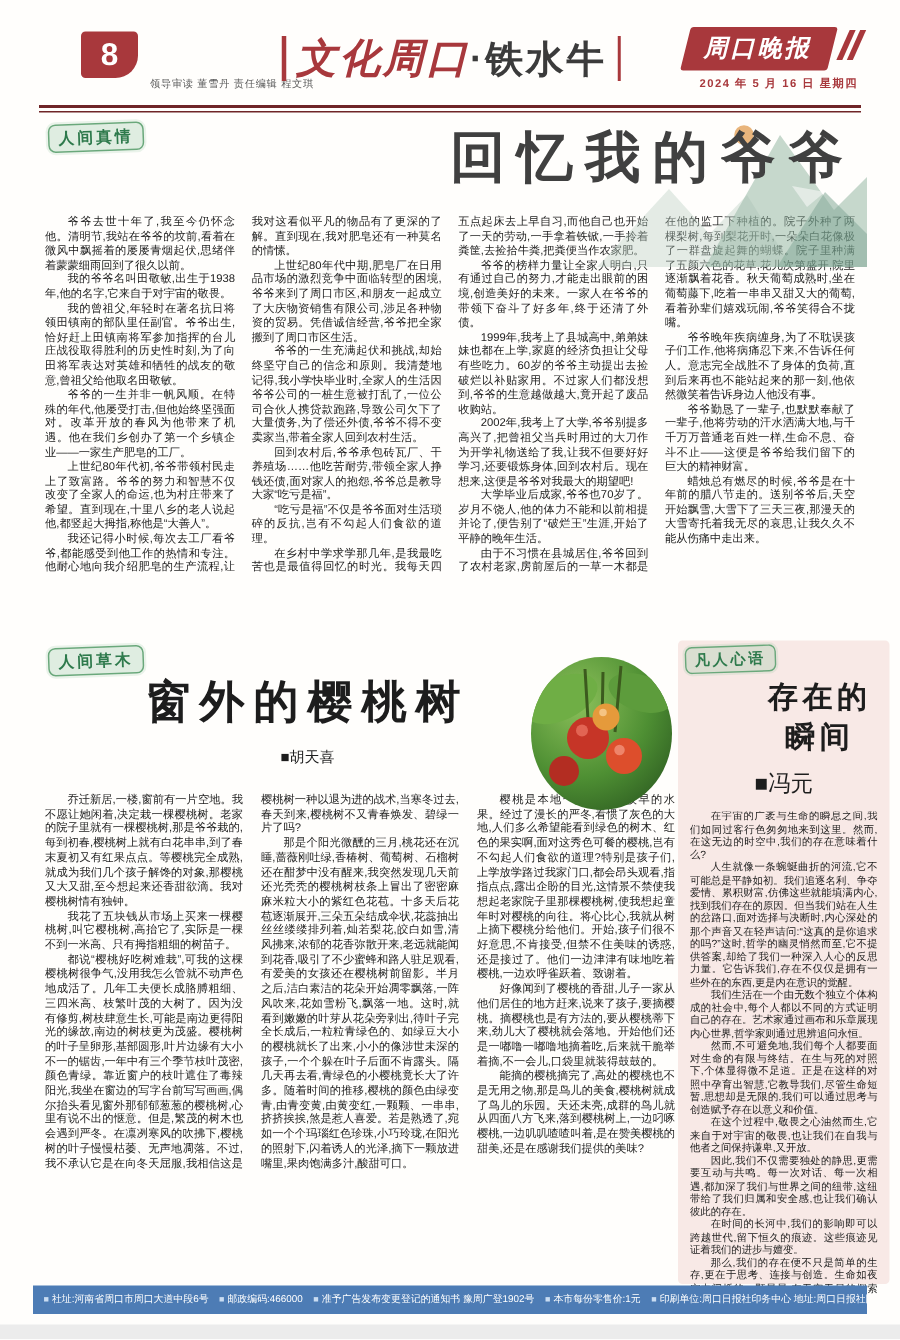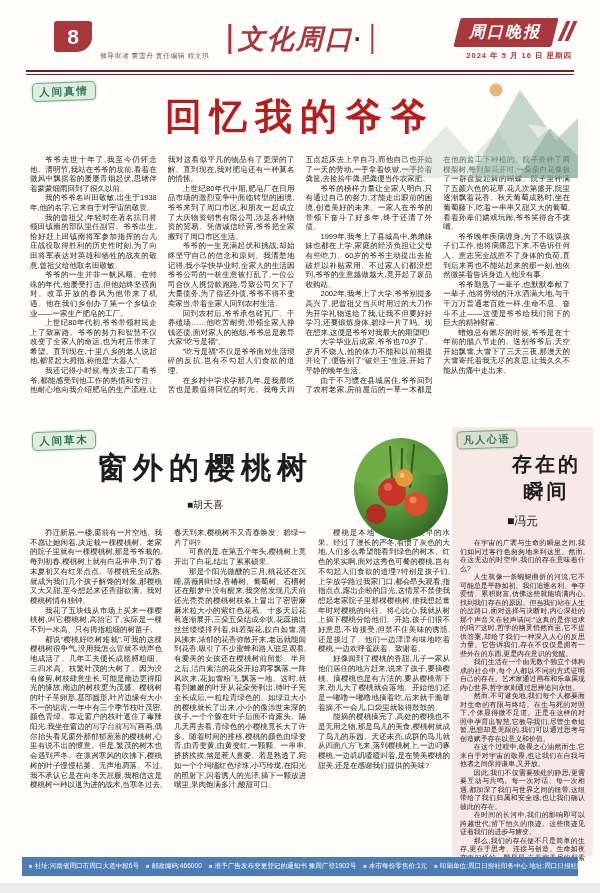--- a/index.html
+++ b/index.html
@@ -36,41 +36,41 @@
   .badge {
     display:inline-block; font-size:10.5px; font-weight:bold; color:#2e7a4c;
     background:rgba(140,195,155,.28); border:1.2px solid #6aa87b; border-radius:5px;
     padding:1.5px 6px; letter-spacing:2px; transform:rotate(-2deg);
     box-shadow:0 0 0 1.5px rgba(140,195,155,.18);
   }
   
   .main-art { position:absolute; left:30px; right:30px; top:80px; height:346px; }
   .main-art .badge { position:absolute; left:2px; top:2px; }
   .scene { position:absolute; right:-8px; top:-2px; opacity:.85; pointer-events:none; }
-  .m-title { text-align:center; font-family:"Liberation Serif", serif; font-weight:bold;
-    font-size:37px; letter-spacing:8px; color:#b91c1c; margin-top:12px; position:relative; }
+  .m-title { text-align:right; font-family:"Liberation Serif", serif; font-weight:bold;
+    font-size:37px; letter-spacing:8px; color:#404040; position:relative; }
   .m-author { text-align:center; font-size:10px; margin-top:11px; color:#111; position:relative; }
   .body-cols { text-align:justify; color:#1c1c1c; overflow:hidden; }
   .body-cols p { text-indent:2em; margin:0; }
   .main-body { margin-top:13px; column-count:4; column-gap:11px; font-size:7.5px; line-height:9.6px; height:261px; }
   
   .cherry-art { position:absolute; left:30px; top:431px; width:420px; height:428px; }
   .cherry-art .badge { position:absolute; left:2px; top:0; }
   .c-title { text-align:center; font-family:"Liberation Serif", serif; font-weight:bold;
     font-size:30px; letter-spacing:6px; margin-top:17px; margin-right:70px; }
   .c-author { text-align:center; font-size:10px; margin-top:9px; margin-right:70px; }
   .c-photo { position:absolute; right:0; top:5px; }
   .cherry-body { margin-top:16px; column-count:3; column-gap:12px; font-size:7.5px; line-height:9.7px; height:305px; }
   
   .moment-art { position:absolute; left:452px; top:427px; width:141px; height:429px;
     background:#f8e9e6; border-radius:3px; padding:0 8px; }
   .moment-art .badge { position:absolute; left:3px; top:3px; transform:rotate(-2deg) scale(.95); }
   .t-title { text-align:center; font-family:"Liberation Serif", serif; font-weight:bold;
     font-size:20px; letter-spacing:3px; margin-top:24px;margin-left:48px; }
-  .t-author { text-align:center; font-size:12px; margin-top:8px; }
+  .t-author { text-align:center; font-size:15px; margin-top:8px; }
   .moment-body { margin-top:9px; font-size:6.9px; line-height:8.5px; height:352px; }
   
   .foot { position:absolute; left:22px; right:22px; top:857px; height:19px; background:#4d7cb5;
     color:#fff; display:flex; align-items:center; padding:0 7px; font-size:6.6px;
     white-space:nowrap; overflow:hidden; }
   .f-item { margin-right:7px; }
   .f-item .sq { color:#c9dcf2; margin-right:2px; font-size:6px; }
   .page-bottom { position:absolute; left:0; right:0; bottom:0; height:10px; background:#ececec; }
 </style>
 </head>
@@ -78,20 +78,21 @@
 
 <div class="page">
 
   <div class="hdr">
     <div class="pagenum">8</div>
     <div class="credits">领导审读 董雪丹  责任编辑 程文琪</div>
     <div class="sect">
       <span class="bar"></span>
       <span class="red">文化周口</span>
       <span class="blk">·</span>
+      <span class="blk">铁水牛</span>
       <span class="bar"></span>
     </div>
     <div class="mast">
       <div>
         <span class="flag"><span>周口晚报</span></span><span class="slashes"><i></i><i></i></span>
       </div>
       <div class="date">2024 年 5 月 16 日  星期四</div>
     </div>
   </div>
   <div class="rule"></div>
@@ -114,21 +115,21 @@
         <p>爷爷的一生并非一帆风顺。在特殊的年代,他屡受打击,但他始终坚强面对。改革开放的春风为他带来了机遇。他在我们乡创办了第一个乡镇企业——一家生产肥皂的工厂。</p>
         <p>上世纪80年代初,爷爷带领村民走上了致富路。爷爷的努力和智慧不仅改变了全家人的命运,也为村庄带来了希望。直到现在,十里八乡的老人说起他,都竖起大拇指,称他是“大善人”。</p>
         <p>我还记得小时候,每次去工厂看爷爷,都能感受到他工作的热情和专注。他耐心地向我介绍肥皂的生产流程,让我对这看似平凡的物品有了更深的了解。直到现在,我对肥皂还有一种莫名的情愫。</p>
         <p>上世纪80年代中期,肥皂厂在日用品市场的激烈竞争中面临转型的困境,爷爷来到了周口市区,和朋友一起成立了大庆物资销售有限公司,涉足各种物资的贸易。凭借诚信经营,爷爷把全家搬到了周口市区生活。</p>
         <p>爷爷的一生充满起伏和挑战,却始终坚守自己的信念和原则。我清楚地记得,我小学快毕业时,全家人的生活因爷爷公司的一桩生意被打乱了,一位公司合伙人携贷款跑路,导致公司欠下了大量债务,为了偿还外债,爷爷不得不变卖家当,带着全家人回到农村生活。</p>
         <p>回到农村后,爷爷承包砖瓦厂、干养殖场……他吃苦耐劳,带领全家人挣钱还债,面对家人的抱怨,爷爷总是教导大家“吃亏是福”。</p>
         <p>“吃亏是福”不仅是爷爷面对生活琐碎的反抗,岂有不勾起人们食欲的道理。</p>
         <p>在乡村中学求学那几年,是我最吃苦也是最值得回忆的时光。我每天四五点起床去上早自习,而他自己也开始了一天的劳动,一手拿着铁锨,一手拎着粪筐,去捡拾牛粪,把粪便当作农家肥。</p>
         <p>爷爷的榜样力量让全家人明白,只有通过自己的努力,才能走出眼前的困境,创造美好的未来。一家人在爷爷的带领下奋斗了好多年,终于还清了外债。</p>
         <p>1999年,我考上了县城高中,弟弟妹妹也都在上学,家庭的经济负担让父母有些吃力。60岁的爷爷主动提出去捡破烂以补贴家用。不过家人们都没想到,爷爷的生意越做越大,竟开起了废品收购站。</p>
-        <p>2002年,我考上了大学,爷爷别提多高兴了,把曾祖父当兵时用过的大刀作为开学礼物送给了我,让我不但要好好学习,还要锻炼身体,碧绿一片了吗。现在想来,这便是爷爷对我最大的期望吧!</p>
+        <p>2002年,我考上了大学,爷爷别提多高兴了,把曾祖父当兵时用过的大刀作为开学礼物送给了我,让我不但要好好学习,还要锻炼身体,回到农村后。现在想来,这便是爷爷对我最大的期望吧!</p>
         <p>大学毕业后成家,爷爷也70岁了。岁月不饶人,他的体力不能和以前相提并论了,便告别了“破烂王”生涯,开始了平静的晚年生活。</p>
         <p>由于不习惯在县城居住,爷爷回到了农村老家,房前屋后的一草一木都是在他的监工下种植的。院子外种了两棵梨树,每到梨花开时,一朵朵白花像极了一群盘旋起舞的蝴蝶。院子里种满了五颜六色的花草,花儿次第盛开,院里逐渐飘着花香。秋天葡萄成熟时,坐在葡萄藤下,吃着一串串又甜又大的葡萄,看着孙辈们嬉戏玩闹,爷爷笑得合不拢嘴。</p>
         <p>爷爷晚年疾病缠身,为了不耽误孩子们工作,他将病痛忍下来,不告诉任何人。意志完全战胜不了身体的负荷,直到后来再也不能站起来的那一刻,他依然微笑着告诉身边人他没有事。</p>
         <p>爷爷勤恳了一辈子,也默默奉献了一辈子,他将劳动的汗水洒满大地,与千千万万普通老百姓一样,生命不息、奋斗不止——这便是爷爷给我们留下的巨大的精神财富。</p>
         <p>蜡烛总有燃尽的时候,爷爷是在十年前的腊八节走的。送别爷爷后,天空开始飘雪,大雪下了三天三夜,那漫天的大雪寄托着我无尽的哀思,让我久久不能从伤痛中走出来。</p>
       </div>
   </div>
 
   <div class="cherry-art">
     <span class="badge">人间草木</span>
@@ -157,21 +158,20 @@
         <circle cx="24" cy="78" r="10" fill="#b32d22"></circle>
       </g>
     </svg>
     <div class="c-title">窗外的樱桃树</div>
     <div class="c-author">■胡天喜</div>
     <div class="body-cols cherry-body">
 
     <p>乔迁新居,一楼,窗前有一片空地。我不愿让她闲着,决定栽一棵樱桃树。老家的院子里就有一棵樱桃树,那是爷爷栽的,每到初春,樱桃树上就有白花串串,到了春末夏初又有红果点点。等樱桃完全成熟,就成为我们几个孩子解馋的对象,那樱桃又大又甜,至今想起来还香甜欲滴。我对樱桃树情有独钟。</p>
         <p>我花了五块钱从市场上买来一棵樱桃树,叫它樱桃树,高抬它了,实际是一棵不到一米高、只有拇指粗细的树苗子。</p>
         <p>都说“樱桃好吃树难栽”,可我的这棵樱桃树很争气,没用我怎么管就不动声色地成活了。几年工夫便长成胳膊粗细、三四米高、枝繁叶茂的大树了。因为没有修剪,树枝肆意生长,可能是南边更得阳光的缘故,南边的树枝更为茂盛。樱桃树的叶子呈卵形,基部圆形,叶片边缘有大小不一的锯齿,一年中有三个季节枝叶茂密,颜色青绿。靠近窗户的枝叶遮住了毒辣阳光,我坐在窗边的写字台前写写画画,偶尔抬头看见窗外那郁郁葱葱的樱桃树,心里有说不出的惬意。但是,繁茂的树木也会遇到严冬。在凛冽寒风的吹拂下,樱桃树的叶子慢慢枯萎、无声地凋落。不过,我不承认它是在向冬天屈服,我相信这是樱桃树一种以退为进的战术,当寒冬过去,春天到来,樱桃树不又青春焕发、碧绿一片了吗?</p>
-        <p>可喜的是,在第五个年头,樱桃树上竟开出了白花,结出了累累硕果。</p>
         <p>那是个阳光微醺的三月,桃花还在沉睡,蔷薇刚吐绿,香椿树、葡萄树、石榴树还在酣梦中没有醒来,我突然发现几天前还光秃秃的樱桃树枝条上冒出了密密麻麻米粒大小的紫红色花苞。十多天后花苞逐渐展开,三朵五朵结成伞状,花蕊抽出丝丝缕缕排列着,灿若梨花,皎白如雪,清风拂来,浓郁的花香弥散开来,老远就能闻到花香,吸引了不少蜜蜂和路人驻足观看,有爱美的女孩还在樱桃树前留影。半月之后,洁白素洁的花朵开始凋零飘落,一阵风吹来,花如雪粉飞,飘落一地。这时,就看到嫩嫩的叶芽从花朵旁剥出,待叶子完全长成后,一粒粒青绿色的、如绿豆大小的樱桃就长了出来,小小的像涉世未深的孩子,一个个躲在叶子后面不肯露头。隔几天再去看,青绿色的小樱桃竟长大了许多。随着时间的推移,樱桃的颜色由绿变青,由青变黄,由黄变红,一颗颗、一串串,挤挤挨挨,煞是惹人喜爱。若是熟透了,宛如一个个玛瑙红色珍珠,小巧玲珑,在阳光的照射下,闪着诱人的光泽,摘下一颗放进嘴里,果肉饱满多汁,酸甜可口。</p>
         <p>樱桃是本地一年中成熟较早的水果。经过了漫长的严冬,看惯了灰色的大地,人们多么希望能看到绿色的树木、红色的果实啊,面对这秀色可餐的樱桃,岂有不勾起人们食欲的道理?特别是孩子们,上学放学路过我家门口,都会昂头观看,指指点点,露出企盼的目光,这情景不禁使我想起老家院子里那棵樱桃树,使我想起童年时对樱桃的向往。将心比心,我就从树上摘下樱桃分给他们。开始,孩子们很不好意思,不肯接受,但禁不住美味的诱惑,还是接过了。他们一边津津有味地吃着樱桃,一边欢呼雀跃着、致谢着。</p>
         <p>好像闻到了樱桃的香甜,儿子一家从他们居住的地方赶来,说来了孩子,要摘樱桃。摘樱桃也是有方法的,要从樱桃蒂下来,劲儿大了樱桃就会落地。开始他们还是一嘟噜一嘟噜地摘着吃,后来就干脆举着摘,不一会儿,口袋里就装得鼓鼓的。</p>
         <p>能摘的樱桃摘完了,高处的樱桃也不是无用之物,那是鸟儿的美食,樱桃树就成了鸟儿的乐园。天还未亮,成群的鸟儿就从四面八方飞来,落到樱桃树上,一边叼啄樱桃,一边叽叽喳喳叫着,是在赞美樱桃的甜美,还是在感谢我们提供的美味?</p>
       </div>
   </div>
 
   <div class="moment-art">
     <span class="badge">凡人心语</span>
     <div class="t-title">存在的瞬间</div>

